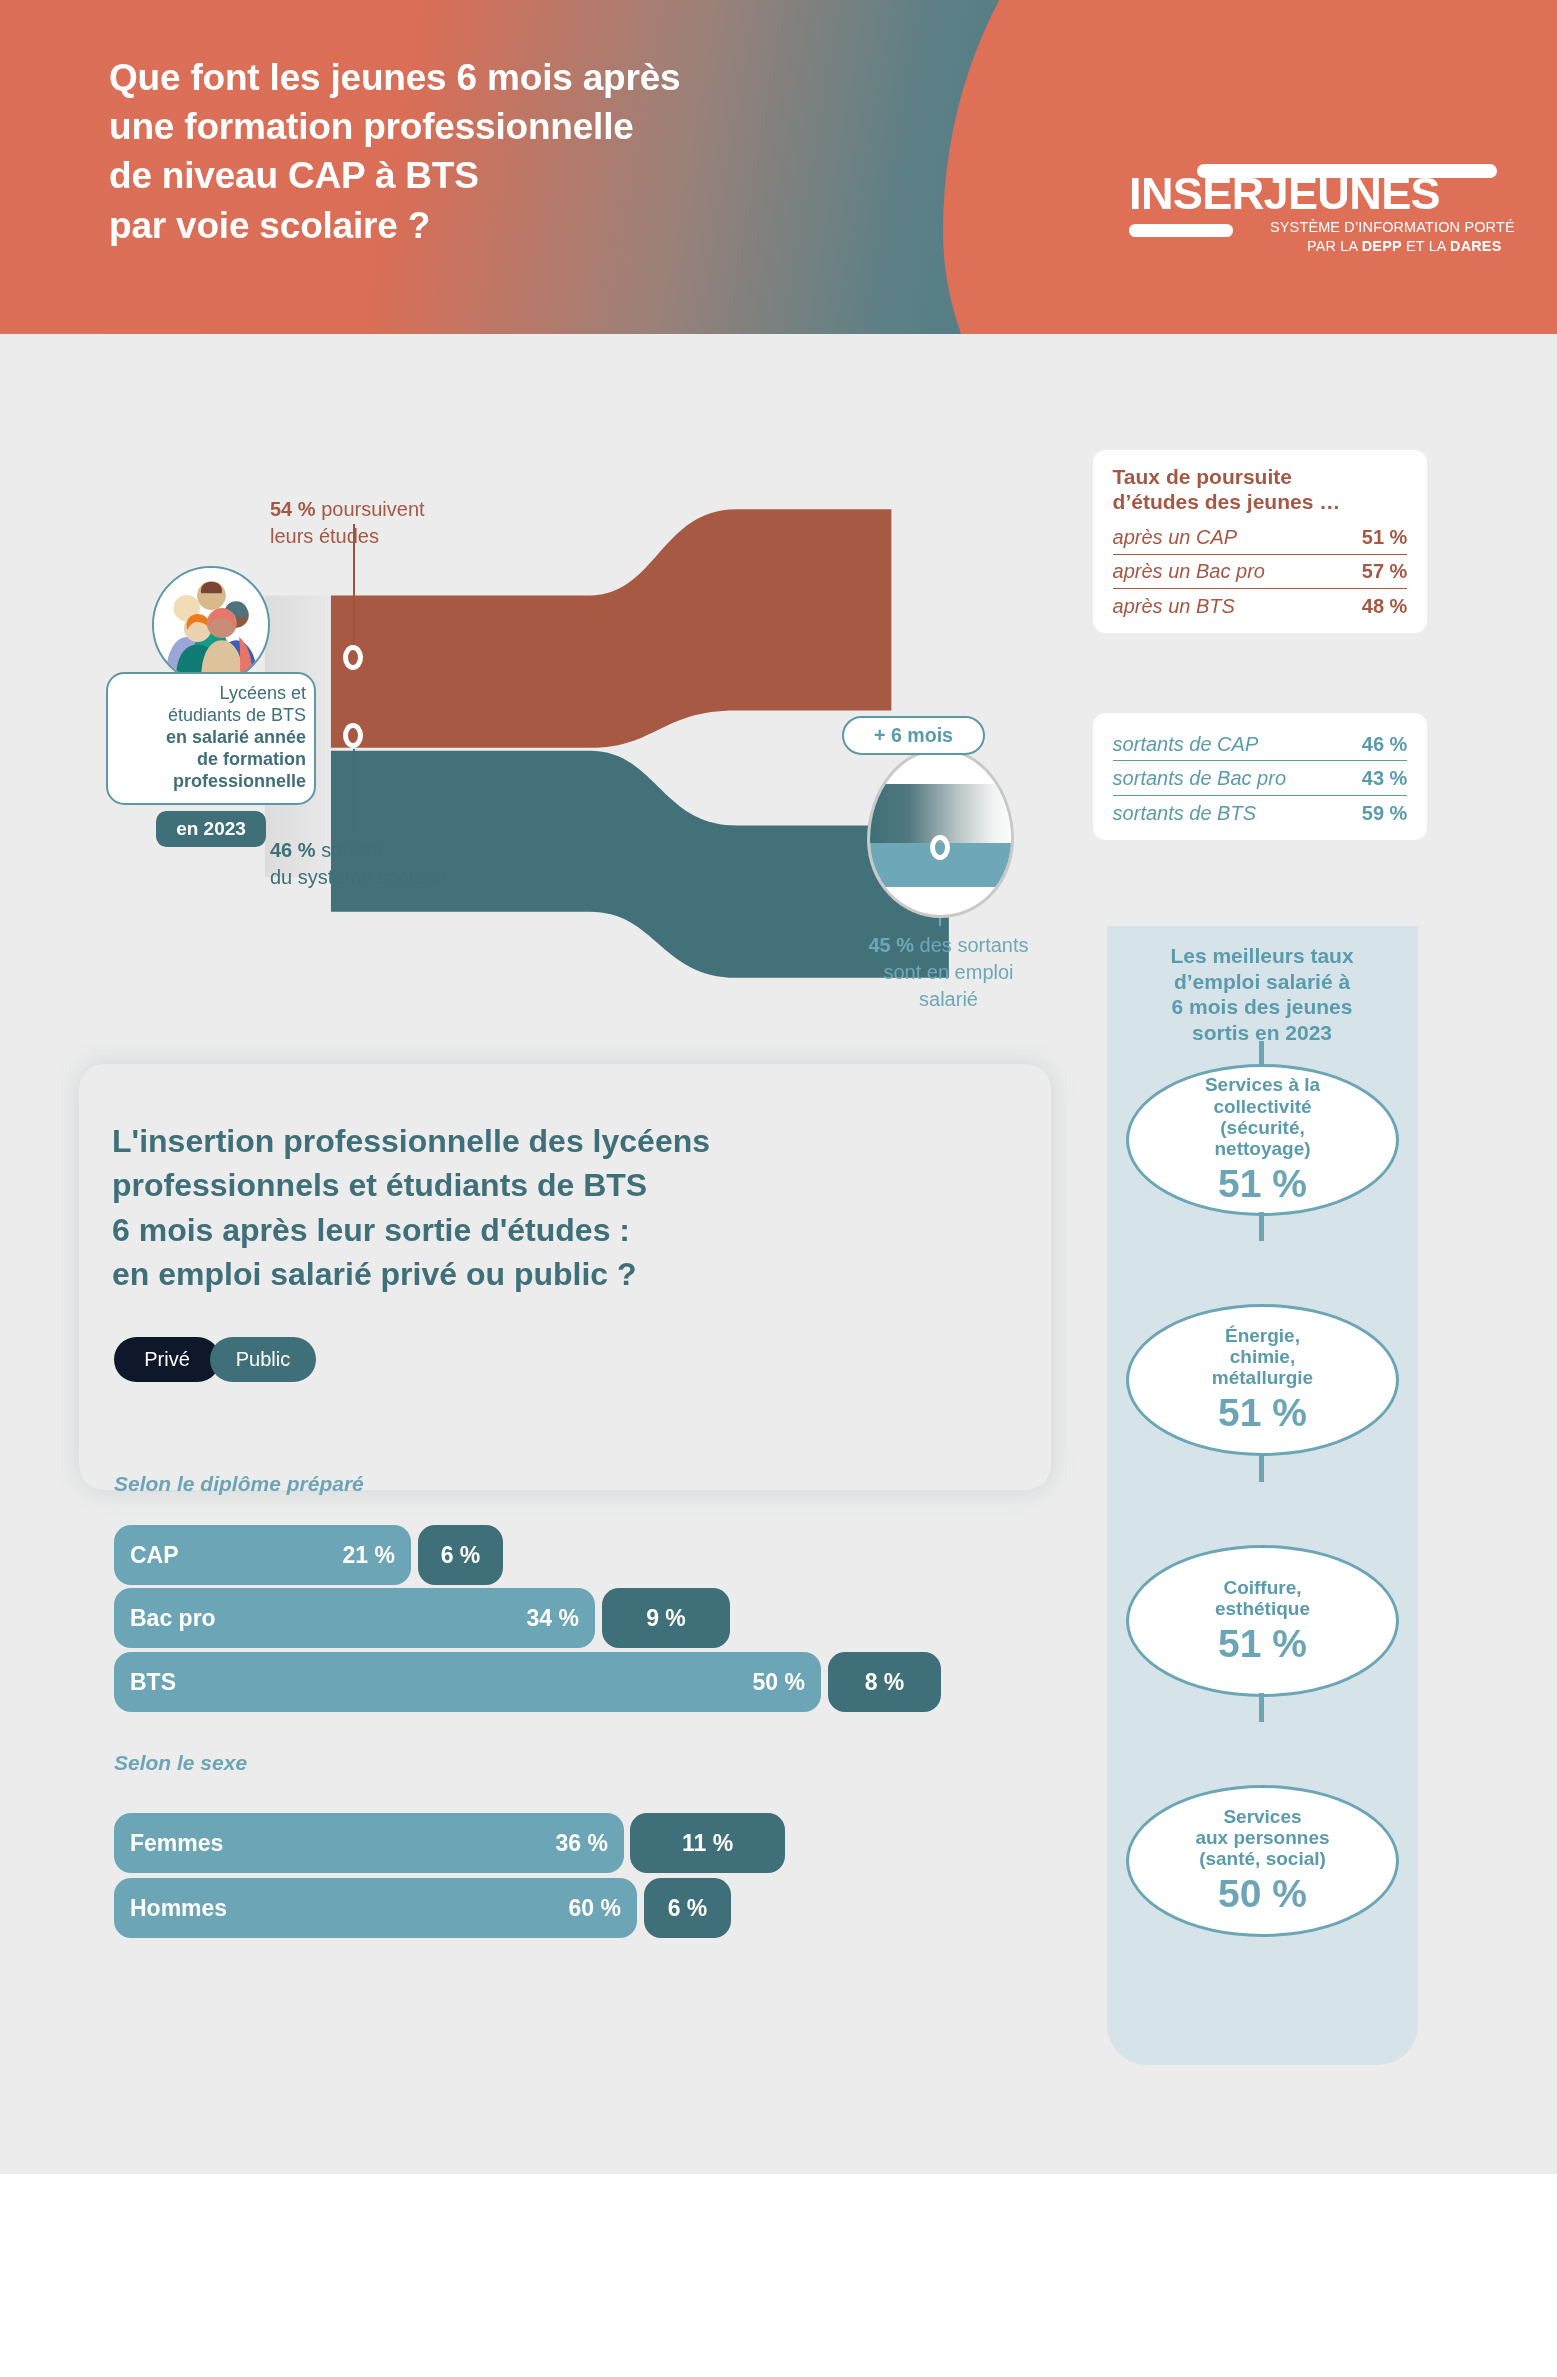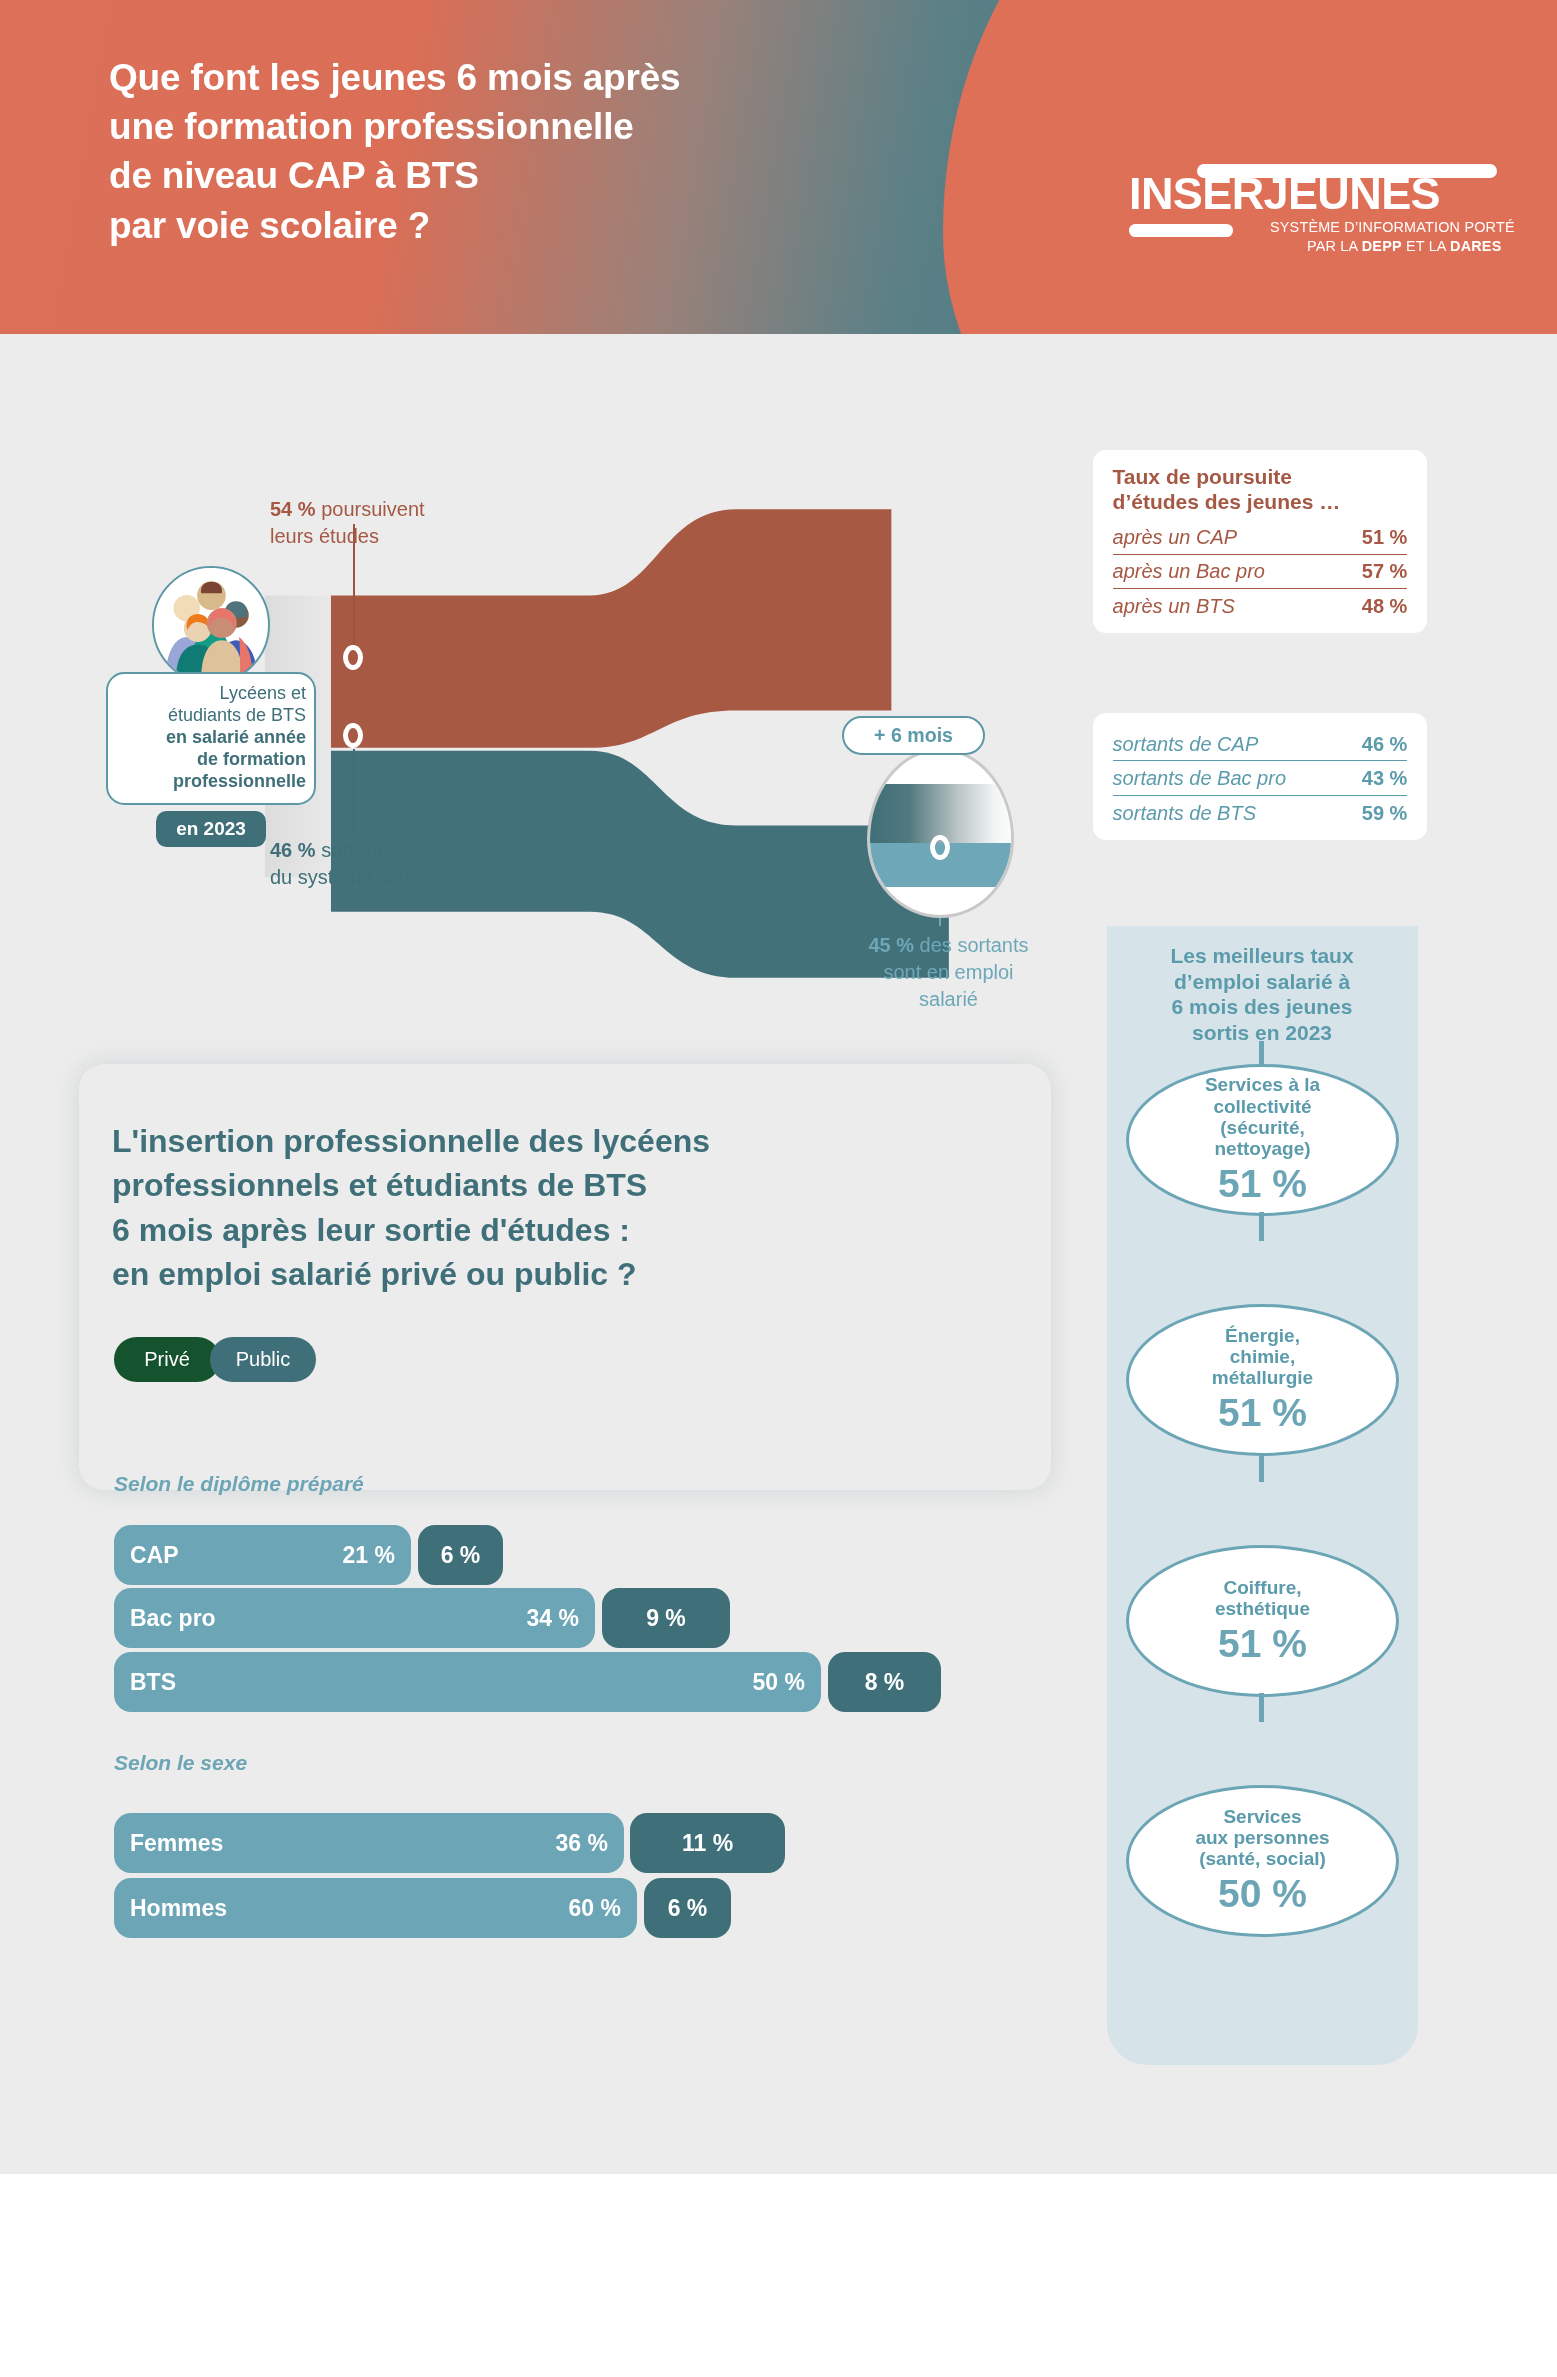--- a/index.html
+++ b/index.html
@@ -213,21 +213,21 @@
   #insertion-title {
     position: absolute; left: 112px; top: 1119px; width: 851px;
     color: #3F6F78; font-size: 32px; font-weight: bold; line-height: 1.39;
   }
   .legend-chip {
     position: absolute; height: 45px;
     border-radius: 22.4px;
     color: #fff; font-size: 20px;
     display: flex; align-items: center; justify-content: center;
   }
-  #chip-prive { left: 114px; top: 1337px; width: 106px; background: #14532d; }
+  #chip-prive { left: 114px; top: 1337px; width: 106px; background: #0f172a; }
   #chip-public { left: 210px; top: 1337px; width: 106px; background: #3F6F78; }
 
   
   .bars-heading {
     position: absolute; color: #6CA5B5; font-size: 21px; font-style: italic; font-weight: bold;
   }
   #head-diplome { left: 114px; top: 1472px; }
   #head-sexe    { left: 114px; top: 1751px; }
 
   .bar-row { position: absolute; left: 114px; height: 60px; }

